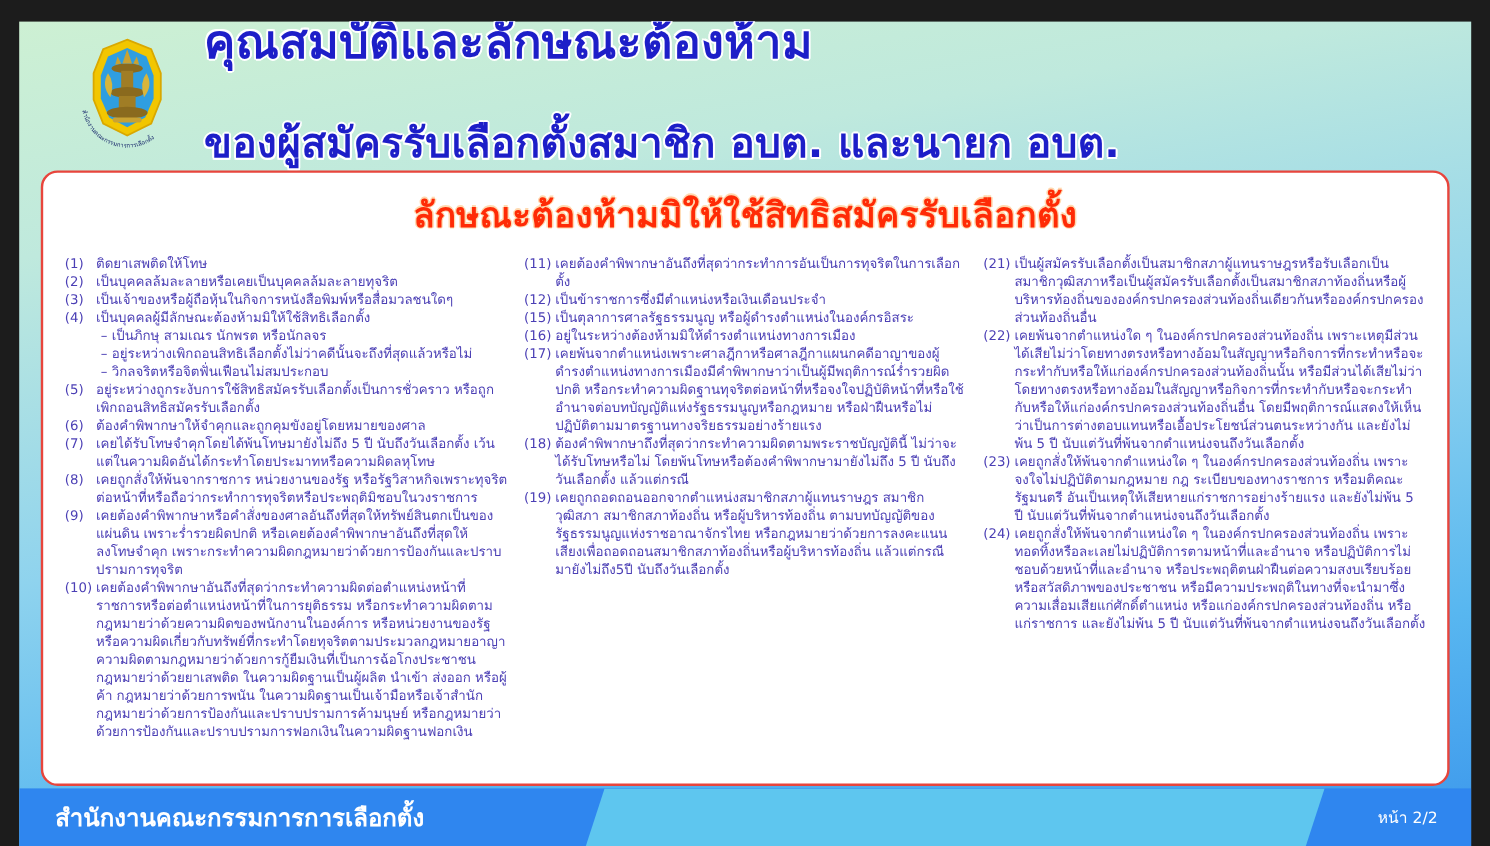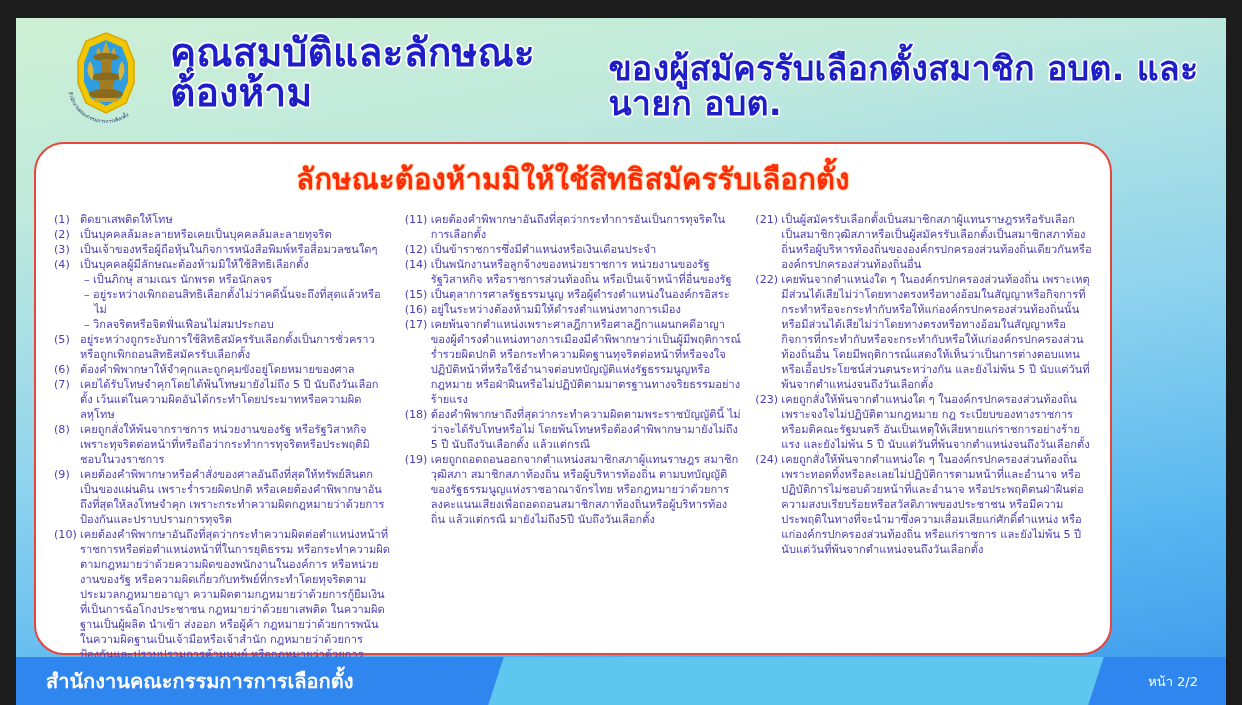--- a/index.html
+++ b/index.html
@@ -42,21 +42,21 @@
     width: 92px;
     height: 100px;
     position: relative;
     flex: 0 0 auto;
     margin-right: 18px;
   }
   .emblem svg { display: block; }
 
   .title-block {
     display: flex;
-    flex-direction: row;
+    flex-direction: column;
     justify-content: flex-end;
     line-height: 1.04;
     gap: 28px;
   }
   .title-line {
     color: #1d1ec8;
     font-weight: bold;
     letter-spacing: .2px;
     text-shadow:
        1.6px 0 0 #ffffff, -1.6px 0 0 #ffffff,
@@ -65,25 +65,25 @@
        1.2px -1.2px 0 #ffffff, -1.2px -1.2px 0 #ffffff;
   }
   .title-line-1 { font-size: 39px; }
   .title-line-2 { font-size: 34px; margin-top: 18px; }
 
   
   .card {
     position: absolute;
     left: 18px;
     top: 124px;
-    width: 1078px;
+    width: 1174px;
     height: 513px;
     background: #ffffff;
     border: 2.5px solid #e8453c;
-    border-radius: 30px;
+    border-radius: 14px;
     padding: 8px 10px 4px 10px;
   }
 
   .card-title {
     text-align: center;
     color: #ff2b06;
     font-size: 29px;
     font-weight: bold;
     letter-spacing: .3px;
     margin: 4px 0 10px 0;
@@ -263,24 +263,20 @@
         <div class="col">
             <div class="item">
               <span class="num">(11)</span>
               <span class="txt">เคยต้องคำพิพากษาอันถึงที่สุดว่ากระทำการอันเป็นการทุจริตในการเลือกตั้ง</span>
             </div>
             <div class="item">
               <span class="num">(12)</span>
               <span class="txt">เป็นข้าราชการซึ่งมีตำแหน่งหรือเงินเดือนประจำ</span>
             </div>
             <div class="item">
-              <span class="num">(14)</span>
-              <span class="txt">เป็นพนักงานหรือลูกจ้างของหน่วยราชการ หน่วยงานของรัฐ รัฐวิสาหกิจ หรือราชการส่วนท้องถิ่น หรือเป็นเจ้าหน้าที่อื่นของรัฐ</span>
-            </div>
-            <div class="item">
               <span class="num">(15)</span>
               <span class="txt">เป็นตุลาการศาลรัฐธรรมนูญ หรือผู้ดำรงตำแหน่งในองค์กรอิสระ</span>
             </div>
             <div class="item">
               <span class="num">(16)</span>
               <span class="txt">อยู่ในระหว่างต้องห้ามมิให้ดำรงตำแหน่งทางการเมือง</span>
             </div>
             <div class="item">
               <span class="num">(17)</span>
               <span class="txt">เคยพ้นจากตำแหน่งเพราะศาลฎีกาหรือศาลฎีกาแผนกคดีอาญาของผู้ดำรงตำแหน่งทางการเมืองมีคำพิพากษาว่าเป็นผู้มีพฤติการณ์ร่ำรวยผิดปกติ หรือกระทำความผิดฐานทุจริตต่อหน้าที่หรือจงใจปฏิบัติหน้าที่หรือใช้อำนาจต่อบทบัญญัติแห่งรัฐธรรมนูญหรือกฎหมาย หรือฝ่าฝืนหรือไม่ปฏิบัติตามมาตรฐานทางจริยธรรมอย่างร้ายแรง</span>

